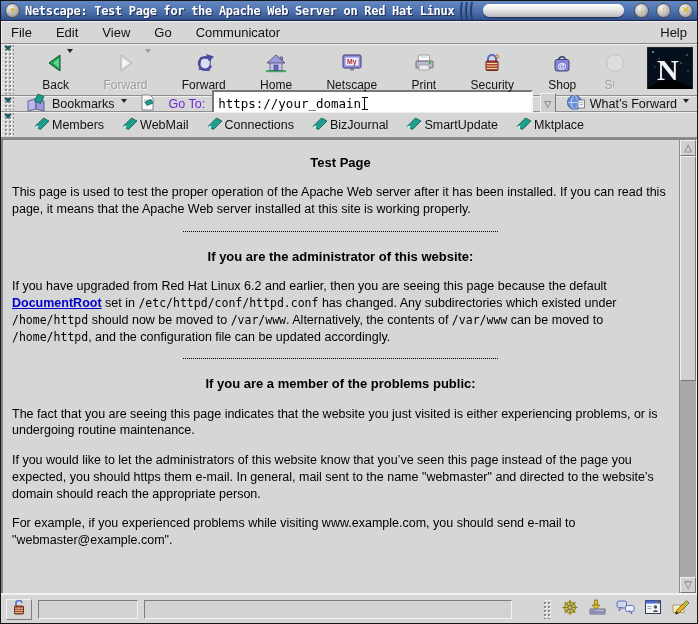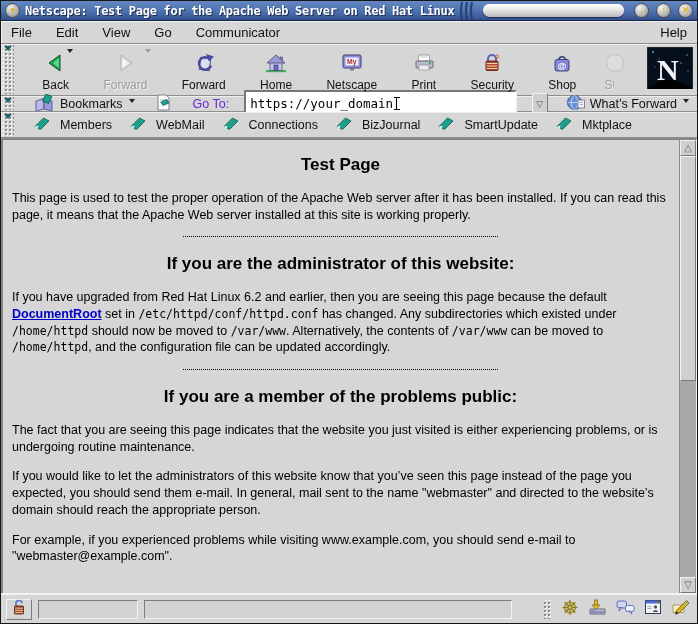--- a/index.html
+++ b/index.html
@@ -81,21 +81,21 @@
     border-left:3px solid transparent; border-right:3px solid transparent;
     border-top:4px solid #222;
   }
   .tool-btn.disabled { color:#9d9d9d; text-shadow:1px 1px 0 #f2f2f2; }
   .tool-btn.disabled.has-menu::after { border-top-color:#9d9d9d; }
   .tool-btn.clipped { width:26px; overflow:hidden; padding:3px 2px; align-items:flex-start; }
   .tool-btn.clipped .lbl-clip { width:9px; overflow:hidden; white-space:nowrap; }
   .n-logo-box { flex:none; margin:2px 2px 2px 0; cursor:default; }
 
   
-  .locbar { height:16px; gap:15px; padding-right:5px; }
+  .locbar { height:16px; gap:7px; padding-right:5px; }
   .loc-btn { display:flex; align-items:center; gap:4px; font-size:12.5px; color:#111;
              cursor:default; position:relative; padding:2px 3px; }
   .tri-dn { display:inline-block; border-left:3px solid transparent;
             border-right:3px solid transparent; border-top:4px solid #222;
             margin-left:2px; margin-top:-6px; }
   .goto-label { font-size:12.5px; color:#6d28d9; margin-left:4px; }
   .url-field {
     flex:1; height:21px; background:#fff; display:flex; align-items:center;
     border-top:2px solid #787878; border-left:2px solid #787878;
     border-bottom:2px solid #f5f5f5; border-right:2px solid #f5f5f5;
@@ -111,31 +111,31 @@
   }
   .url-drop {
     flex:none; width:16px; height:21px; background:#cfcfcf; cursor:default;
     border:1px solid; border-color:#f2f2f2 #7a7a7a #7a7a7a #f2f2f2;
     display:flex; align-items:center; justify-content:center;
     font-size:9px; color:#555;
   }
 
   
   .personal { height:26px; gap:18px; padding-left:0; font-size:12.5px; color:#111; }
-  .pt-item { display:flex; align-items:center; gap:10px; cursor:default; }
+  .pt-item { display:flex; align-items:center; gap:2px; cursor:default; }
 
   
   .content-wrap {
     flex:1; min-height:0; display:flex; background:#d6d6d6;
     border-top:2px solid #868686; border-left:2px solid #868686;
     border-right:1px solid #f0f0f0;
   }
   .page { flex:1; min-width:0; overflow:hidden; padding:4px 10px 0 9px;
           font-size:12.5px; line-height:1.34; color:#000; }
-  .page h1 { font-size:17px; font-weight:bold; text-align:center; margin:10px 0 13px; }
+  .page h1 { font-size:13px; font-weight:bold; text-align:center; margin:10px 0 13px; }
   .page h1.sect { margin-top:16px; }
   .page p { margin:12px 0 13px; }
   .dotted-rule { border:0; border-top:1px dotted #000; width:48%; margin:0 auto 4px; }
   .doc-link { color:#0000cc; font-weight:bold; text-decoration:underline; cursor:pointer; }
   .mono { font-family:"DejaVu Sans Mono", monospace; font-size:11.5px; }
 
   .scrollbar { flex:none; width:17px; background:#a9a9a9; display:flex;
                flex-direction:column; border-left:1px solid #8d8d8d; }
   .sb-btn {
     flex:none; height:16px; background:#d0d0d0; cursor:default;
@@ -430,21 +430,21 @@
       <h1>Test Page</h1>
       <p>This page is used to test the proper operation of the Apache Web server after it has been installed. If you can read this page, it means that the Apache Web server installed at this site is working properly.</p>
       <hr class="dotted-rule">
 
       <h1 class="sect">If you are the administrator of this website:</h1>
       <p><span>If you have upgraded from Red Hat Linux 6.2 and earlier, then you are seeing this page because the default </span><a class="doc-link">DocumentRoot</a><span> set in </span><span class="mono">/etc/httpd/conf/httpd.conf</span><span> has changed. Any subdirectories which existed under </span><span class="mono">/home/httpd</span><span> should now be moved to </span><span class="mono">/var/www</span><span>. Alternatively, the contents of </span><span class="mono">/var/www</span><span> can be moved to </span><span class="mono">/home/httpd</span><span>, and the configuration file can be updated accordingly.</span></p>
       <hr class="dotted-rule">
 
       <h1 class="sect">If you are a member of the problems public:</h1>
       <p>The fact that you are seeing this page indicates that the website you just visited is either experiencing problems, or is undergoing routine maintenance.</p>
-      <p>If you would like to let the administrators of this website know that you’ve seen this page instead of the page you expected, you should send them e-mail. In general, mail sent to the name "webmaster" and directed to the website’s domain should reach the appropriate person.</p>
+      <p>If you would like to let the administrators of this website know that you’ve seen this page instead of the page you expected, you should https them e-mail. In general, mail sent to the name "webmaster" and directed to the website’s domain should reach the appropriate person.</p>
       <p>For example, if you experienced problems while visiting www.example.com, you should send e-mail to "webmaster@example.com".</p>
     </div>
 
     <div class="scrollbar">
       <div class="sb-btn">△</div>
       <div class="sb-thumb"></div>
       <div class="sb-track"></div>
       <div class="sb-btn">▽</div>
     </div>
   </div>

